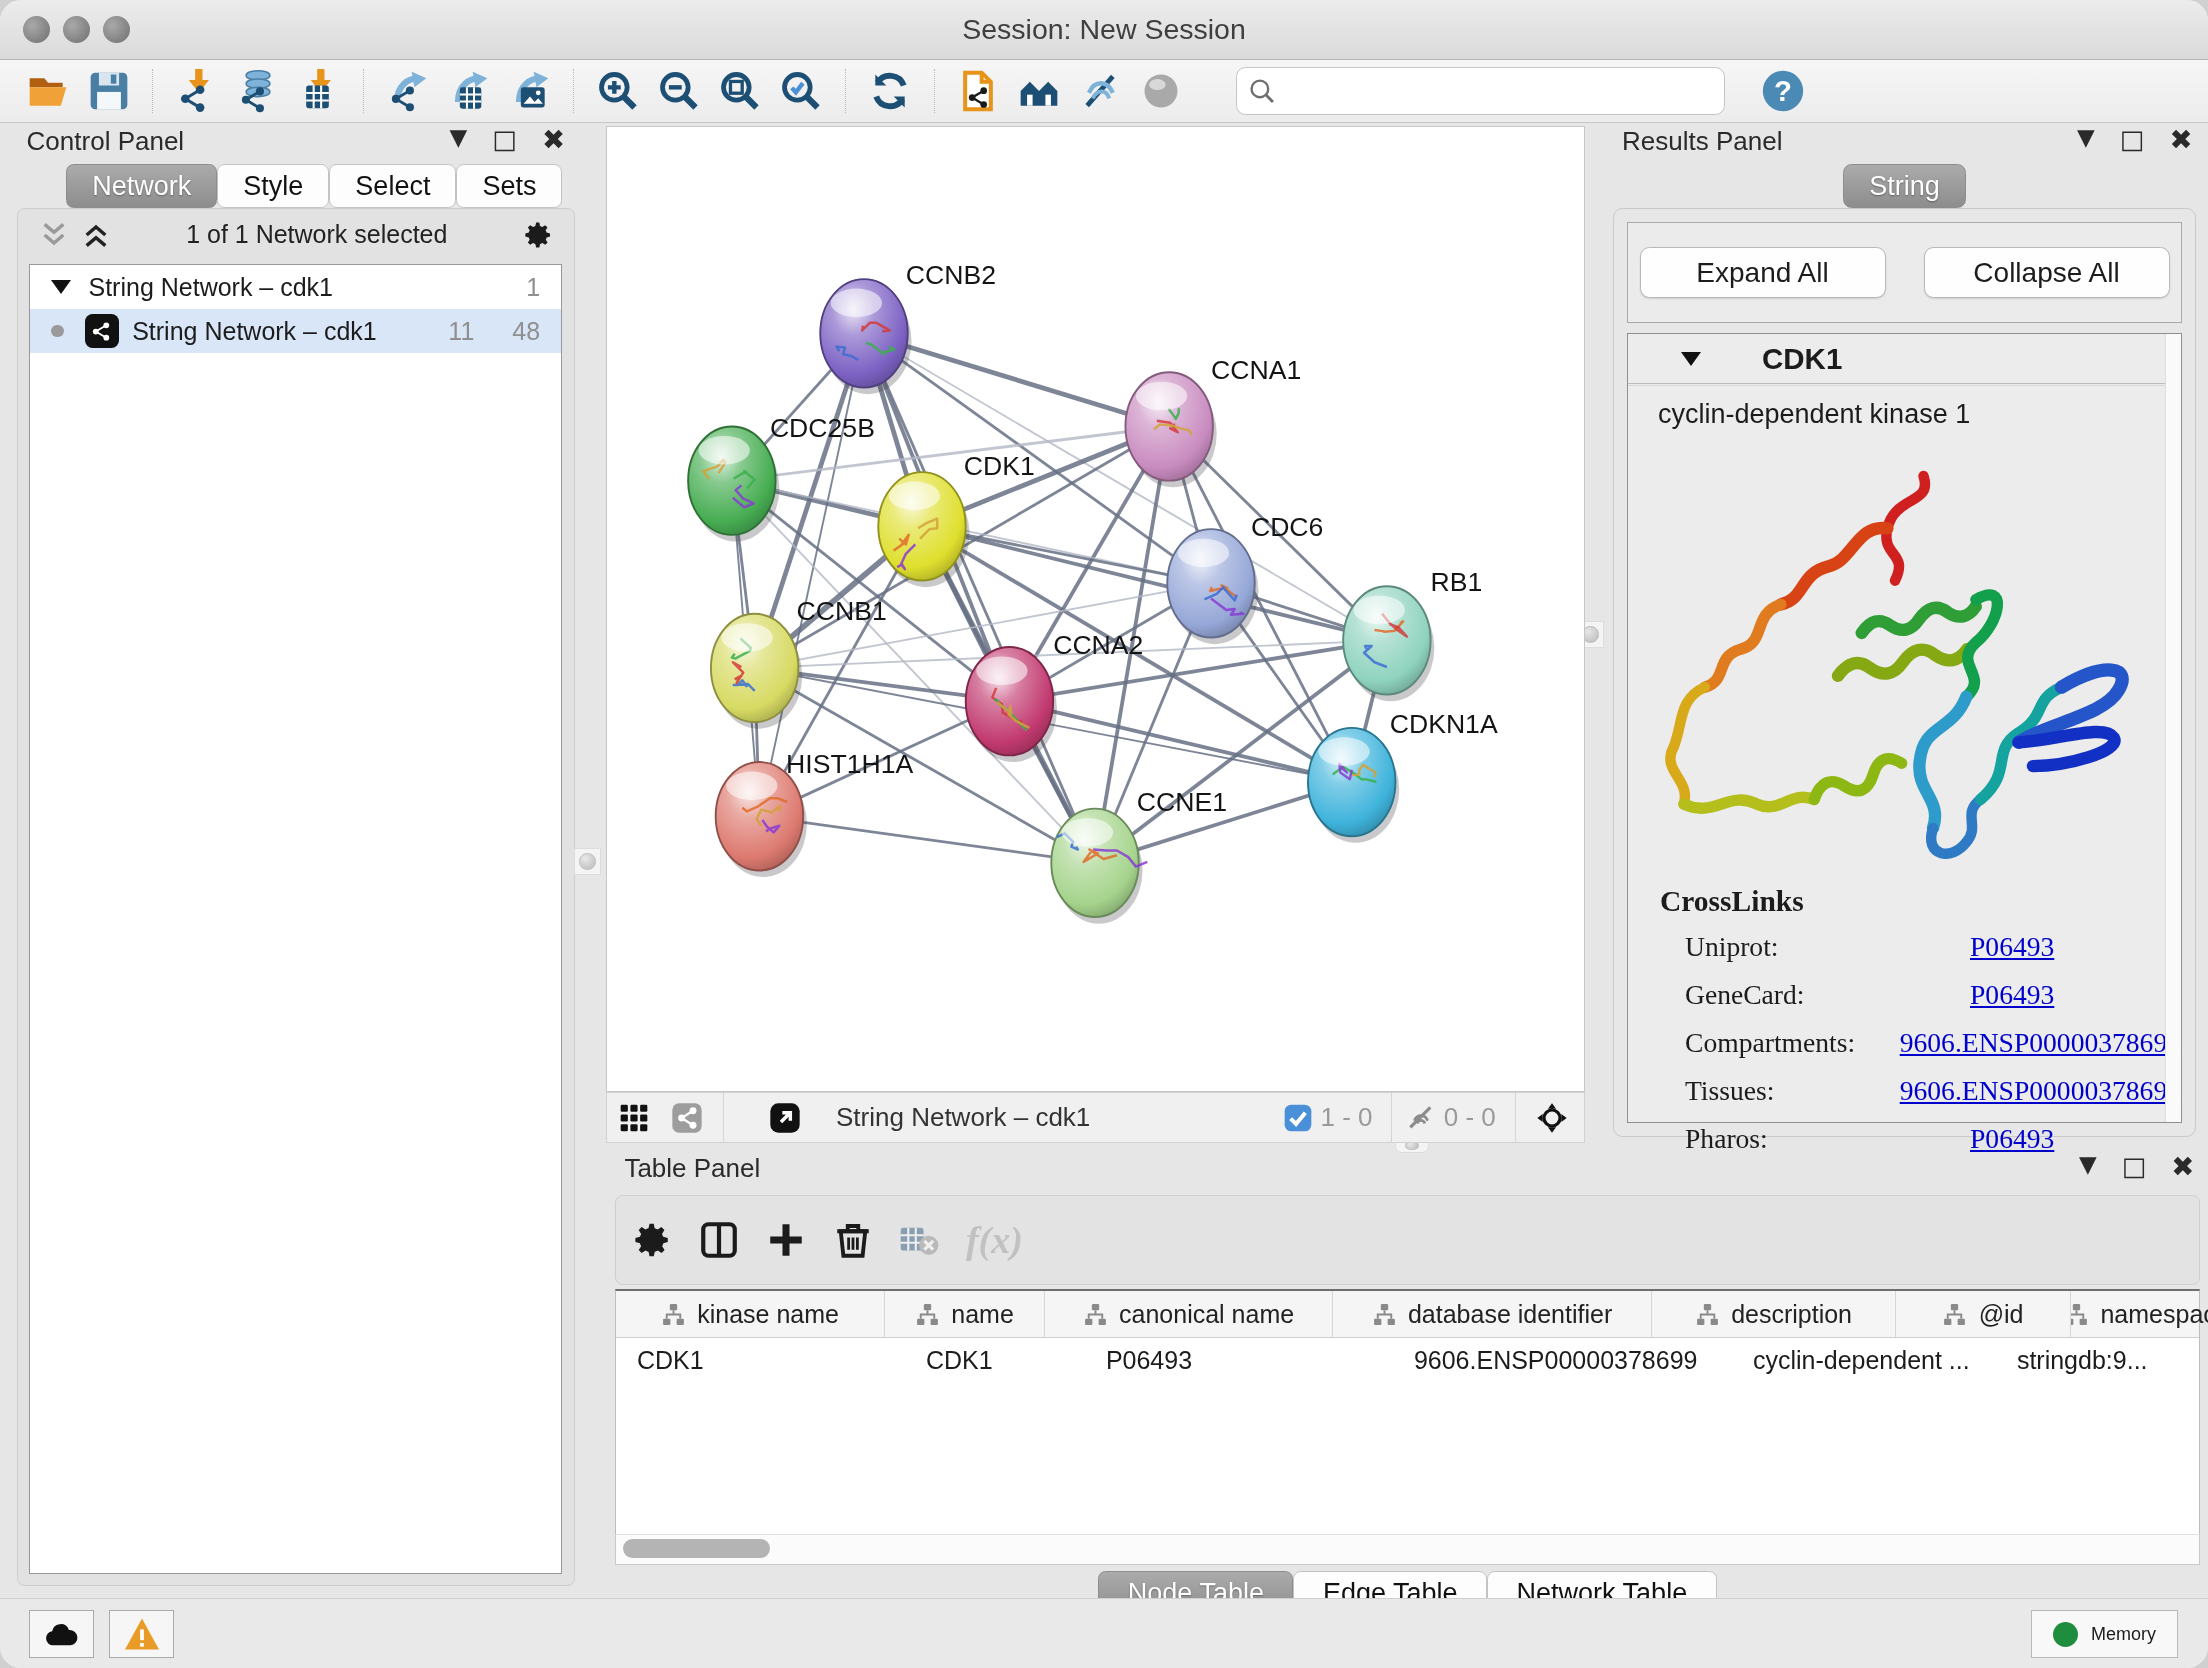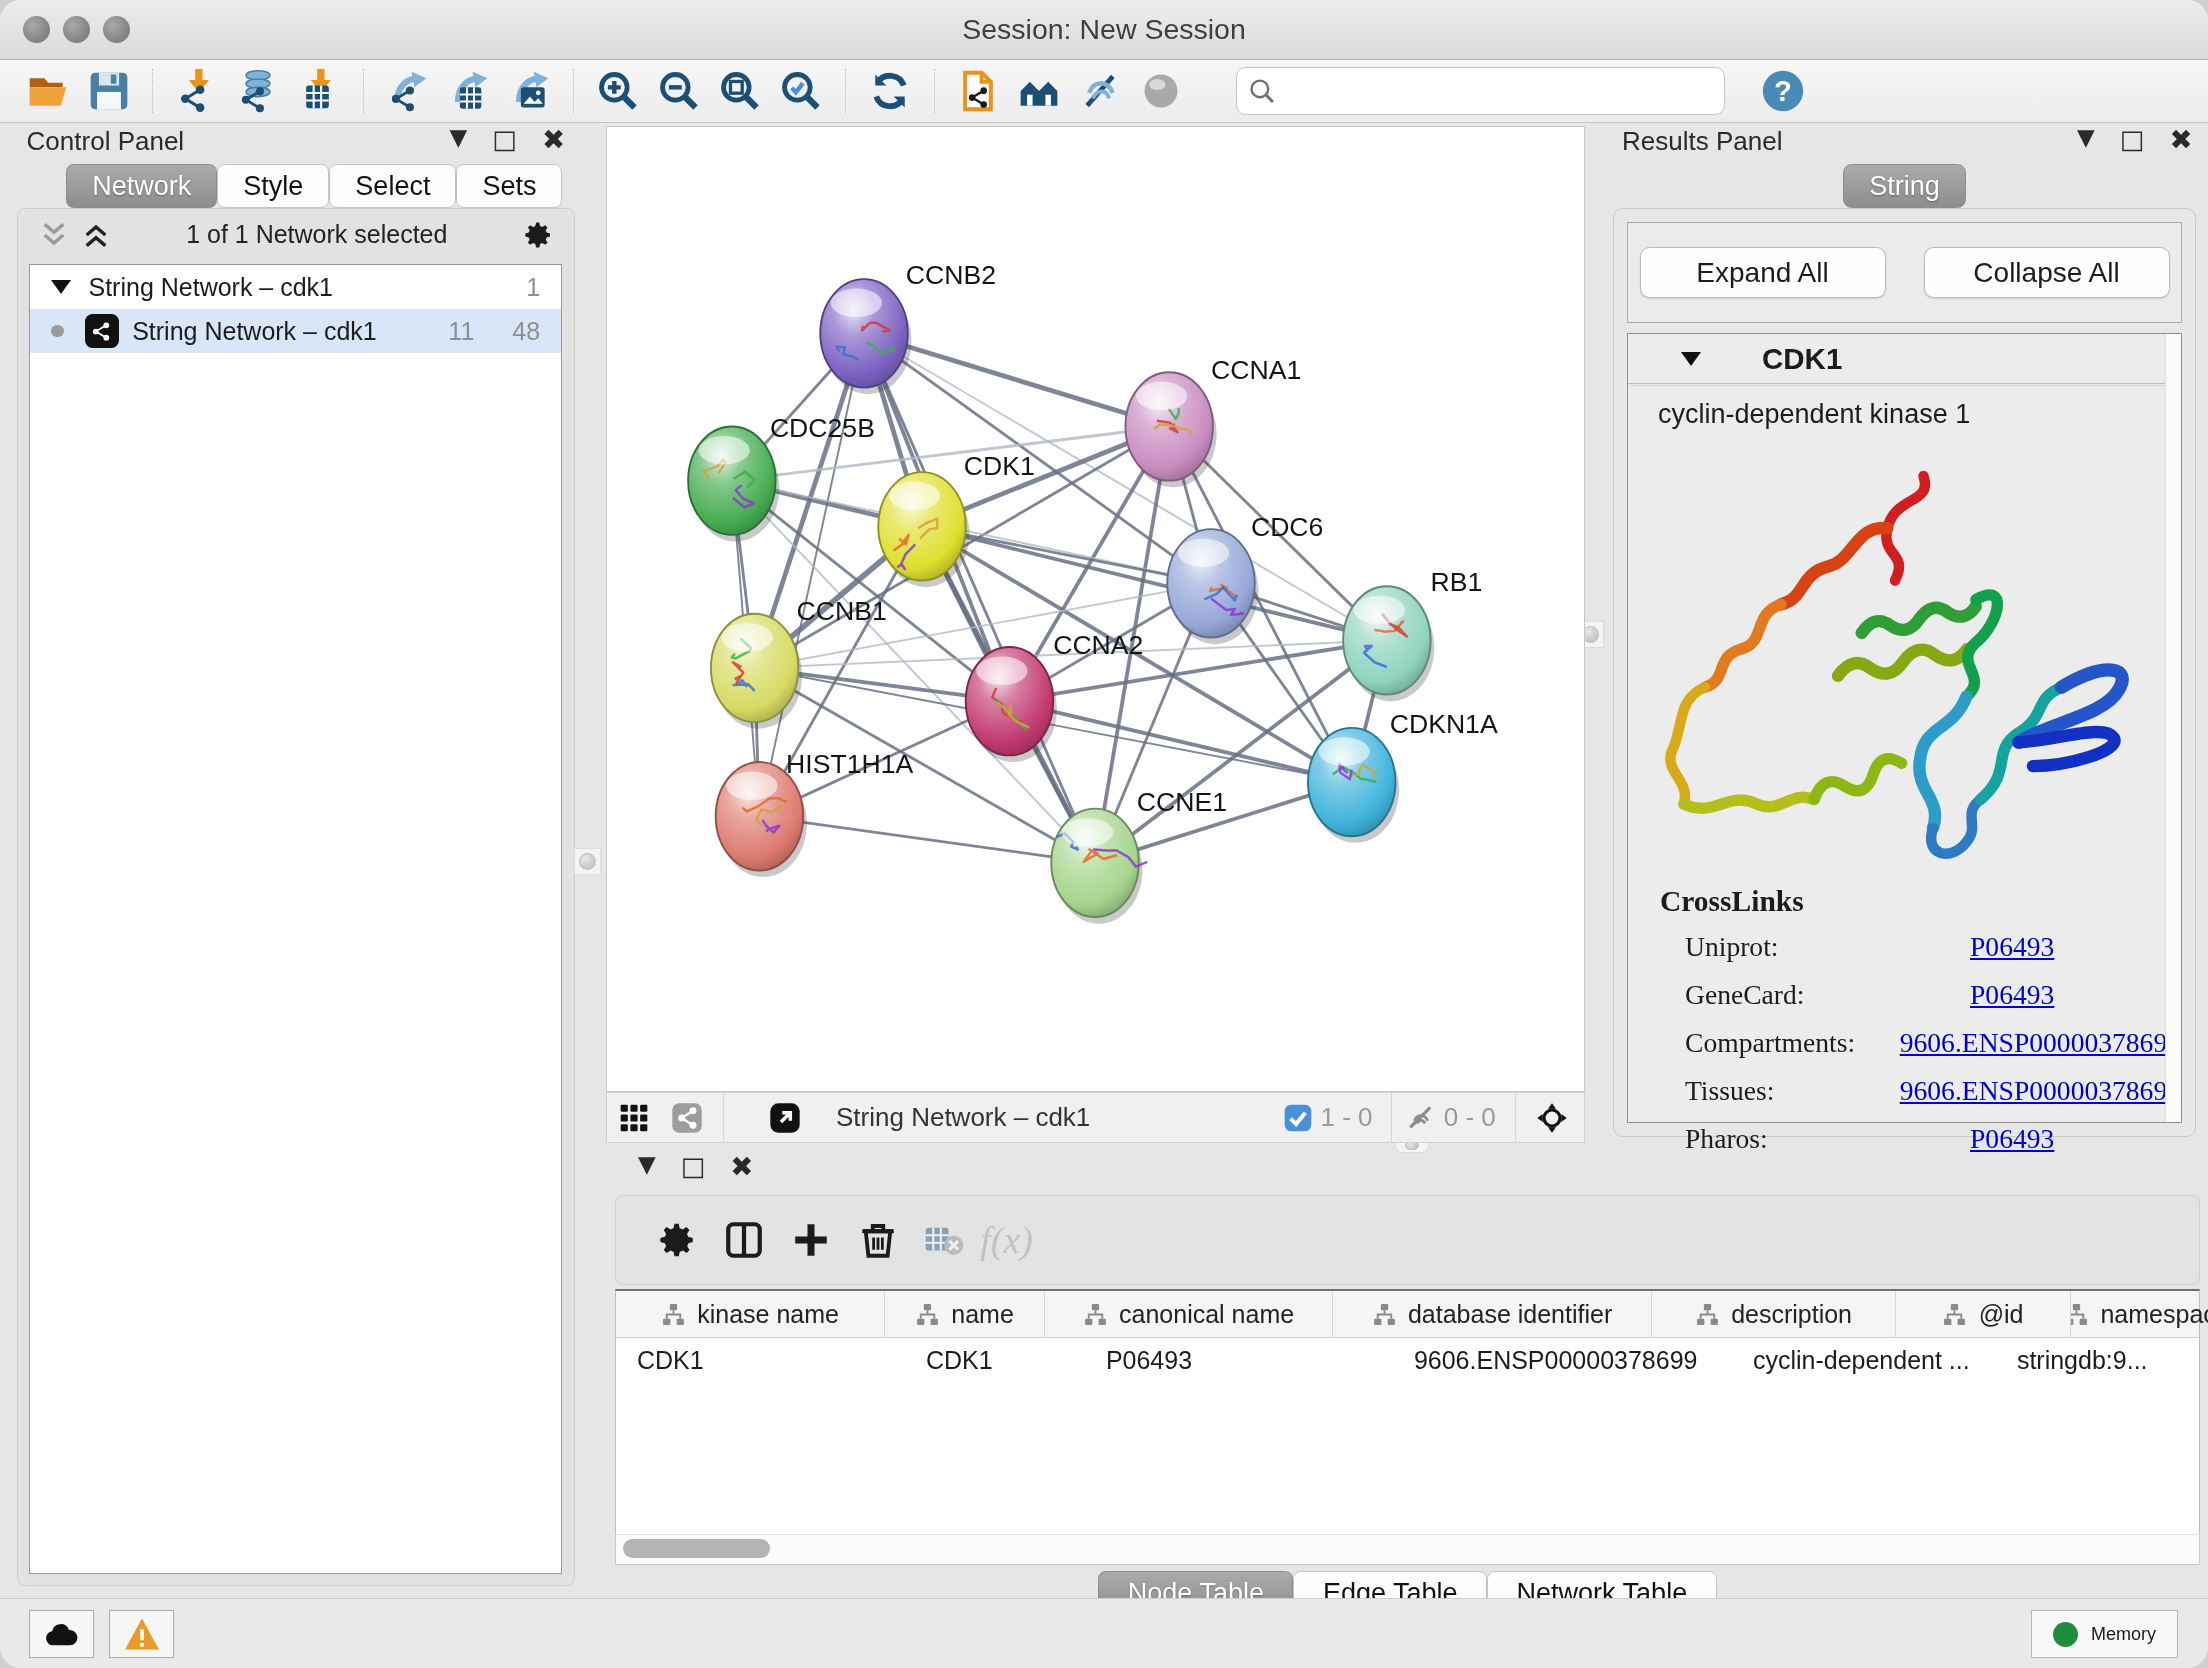--- a/index.html
+++ b/index.html
@@ -80,21 +80,21 @@
   .rp-desc{font-size:27px;padding:13.3px 0 0 30px;border:1px solid #d8d8d8;border-width:1px 0 0 0;margin-top:1px;}
   .crosslinks{font-family:"Liberation Serif",serif;padding-left:32px;}
   .crosslinks .cl-title{font-size:29.5px;font-weight:bold;margin-bottom:13.3px;}
   .cl-row{display:flex;font-size:27.6px;margin-bottom:16px;}
   .cl-row .lbl{width:285px;padding-left:25px;}
   .cl-row a{color:#0000cc;text-decoration:underline;}
   
   .table-panel{position:absolute;left:613px;top:1153px;width:1589px;height:436px;}
   .tp-toolbar{position:absolute;left:1.9px;right:1.9px;top:42px;height:88px;background:#e3e3e3;
               border:1px solid #cecece;border-radius:7.6px;display:flex;align-items:center;padding-left:15px;}
-  .tp-btn{width:67px;height:67px;display:flex;align-items:center;justify-content:flex-end;}
+  .tp-btn{width:67px;height:67px;display:flex;align-items:center;justify-content:flex-start;font-weight:bold;}
   .tp-btn svg{width:42px;height:42px;}
   .tp-btn.dis{opacity:.45;}
   .fx{font-family:"Liberation Serif",serif;font-style:italic;font-size:38px;color:#9a9a9a;}
   .tp-table{position:absolute;left:1.9px;right:1.9px;top:136px;height:245px;background:#fff;
             border-top:2.9px solid #6e6e6e;border-left:1px solid #bdbdbd;border-right:1px solid #bdbdbd;}
   .tp-hrow{display:flex;height:46px;background:#f5f5f5;border-bottom:1px solid #cfcfcf;}
   .tp-hcell{display:flex;align-items:center;justify-content:center;gap:11.4px;font-size:25px;color:#222;
             border-right:1px solid #d6d6d6;overflow:hidden;white-space:nowrap;flex:0 0 auto;}
   .tp-hcell svg{width:25px;height:25px;flex:0 0 auto;}
   .tp-drow{display:flex;height:44px;font-size:25px;}
@@ -708,20 +708,21 @@
               </div>
             </div>
         </div>
         <div class="rp-scroll"></div>
       </div>
     </div>
   </div>
 
   <div class="table-panel">
     <div class="panel-titlebar">
+      <span class="t" style="padding-left:11.4px">Table Panel</span>
       <span class="pt-ico">▼</span>
       <span class="pt-ico sq">□</span>
       <span class="pt-ico x" style="margin-right:7.6px">✖</span>
     </div>
     <div class="tp-toolbar" id="tp-toolbar">
         <div class="tp-btn ">
           <svg class="" viewBox="0 0 24 24">
             <path d="M12 8a4 4 0 100 8 4 4 0 000-8zm9 5.2v-2.4l-2.6-.6a6.8 6.8 0 00-.7-1.7l1.4-2.2-1.7-1.7-2.2 1.4c-.5-.3-1.1-.5-1.7-.7L13 2.7h-2.4l-.6 2.6c-.6.2-1.2.4-1.7.7L6.1 4.6 4.4 6.3l1.4 2.2c-.3.5-.5 1.1-.7 1.7l-2.6.6v2.4l2.6.6c.2.6.4 1.2.7 1.7l-1.4 2.2 1.7 1.7 2.2-1.4c.5.3 1.1.5 1.7.7l.6 2.6H13l.6-2.6c.6-.2 1.2-.4 1.7-.7l2.2 1.4 1.7-1.7-1.4-2.2c.3-.5.5-1.1.7-1.7l2.5-.6z" fill="#1b1b1b"></path>
           </svg>
         </div>

